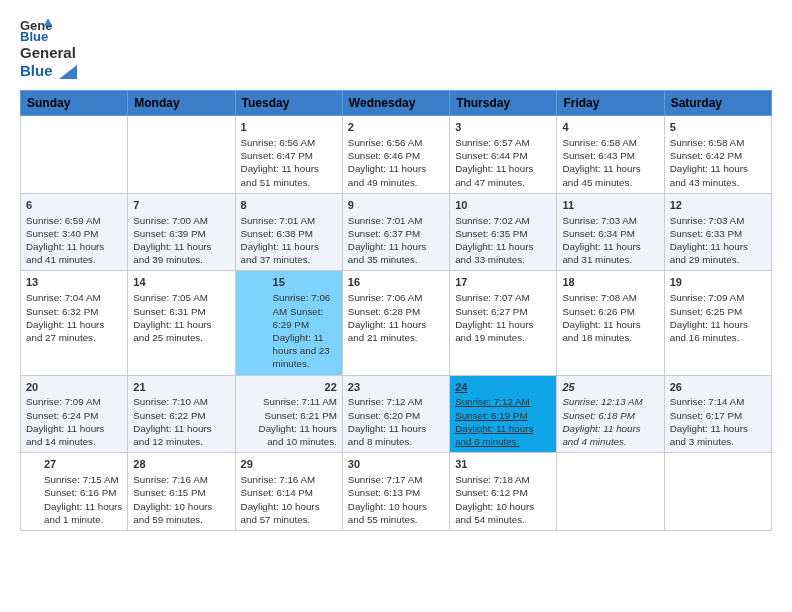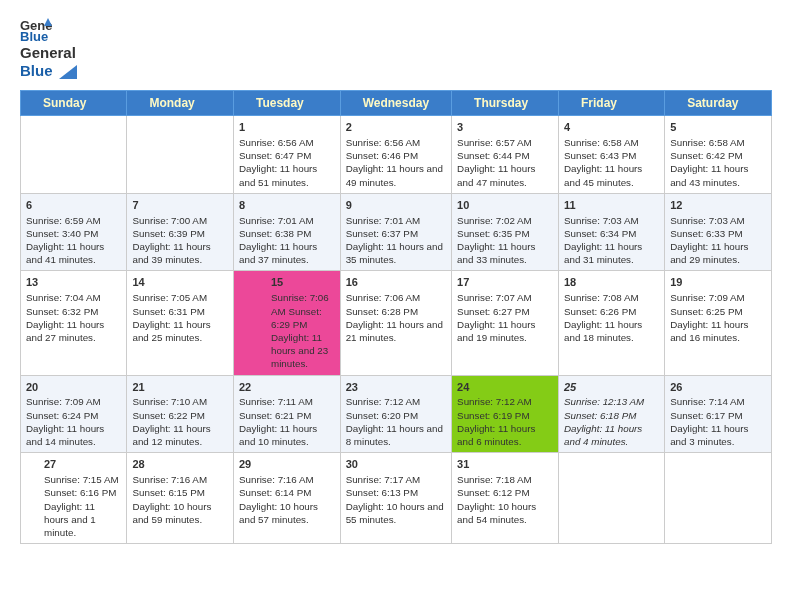--- a/index.html
+++ b/index.html
@@ -46,24 +46,24 @@
       color: #555;
       margin-top: 2px;
     }
     .calendar {
       width: 100%;
       border-collapse: collapse;
       font-size: 10.5px;
     }
     .calendar th {
       background-color: #3a7dc9;
-      color: #fef9c3;
+      color: #000000;
       font-size: 12px;
       font-weight: bold;
-      padding: 5px 22px;
+      padding: 5px 6px;
       text-align: left;
       border: 1px solid #5a9de0;
     }
     .calendar td {
       vertical-align: top;
       border: 1px solid #ccc;
       padding: 4px 5px;
       width: 14.28%;
       min-height: 80px;
       background: #fff;
@@ -216,21 +216,21 @@
             <div class="day-detail">Sunrise: 7:04 AM
 Sunset: 6:32 PM
 Daylight: 11 hours and 27 minutes.</div>
           </td>
           <td style="background: rgb(255, 255, 255);">
             <span class="day-num">14</span>
             <div class="day-detail">Sunrise: 7:05 AM
 Sunset: 6:31 PM
 Daylight: 11 hours and 25 minutes.</div>
           </td>
-          <td style="background: #ec4899; padding-left: 37px;">
+          <td style="background: #7dd3fc; padding-left: 37px;">
             <span class="day-num">15</span>
             <div class="day-detail">Sunrise: 7:06 AM
 Sunset: 6:29 PM
 Daylight: 11 hours and 23 minutes.</div>
           </td>
           <td style="background: rgb(255, 255, 255); margin-left: 44px;">
             <span class="day-num">16</span>
             <div class="day-detail">Sunrise: 7:06 AM
 Sunset: 6:28 PM
 Daylight: 11 hours and 21 minutes.</div>
@@ -260,33 +260,33 @@
             <div class="day-detail">Sunrise: 7:09 AM
 Sunset: 6:24 PM
 Daylight: 11 hours and 14 minutes.</div>
           </td>
           <td style="background: rgb(240, 244, 250);">
             <span class="day-num">21</span>
             <div class="day-detail">Sunrise: 7:10 AM
 Sunset: 6:22 PM
 Daylight: 11 hours and 12 minutes.</div>
           </td>
-          <td style="background: rgb(240, 244, 250);">
+          <td style="background: rgb(240, 244, 250); text-align: right;">
             <span class="day-num">22</span>
             <div class="day-detail">Sunrise: 7:11 AM
 Sunset: 6:21 PM
 Daylight: 11 hours and 10 minutes.</div>
           </td>
           <td style="background: rgb(240, 244, 250);">
             <span class="day-num">23</span>
             <div class="day-detail">Sunrise: 7:12 AM
 Sunset: 6:20 PM
 Daylight: 11 hours and 8 minutes.</div>
           </td>
-          <td style="background: #84cc16;">
+          <td style="background: #0ea5e9; text-decoration: underline;">
             <span class="day-num">24</span>
             <div class="day-detail">Sunrise: 7:12 AM
 Sunset: 6:19 PM
 Daylight: 11 hours and 6 minutes.</div>
           </td>
           <td style="background: rgb(240, 244, 250); font-style: italic;">
             <span class="day-num">25</span>
             <div class="day-detail">Sunrise: 12:13 AM
 Sunset: 6:18 PM
 Daylight: 11 hours and 4 minutes.</div>

